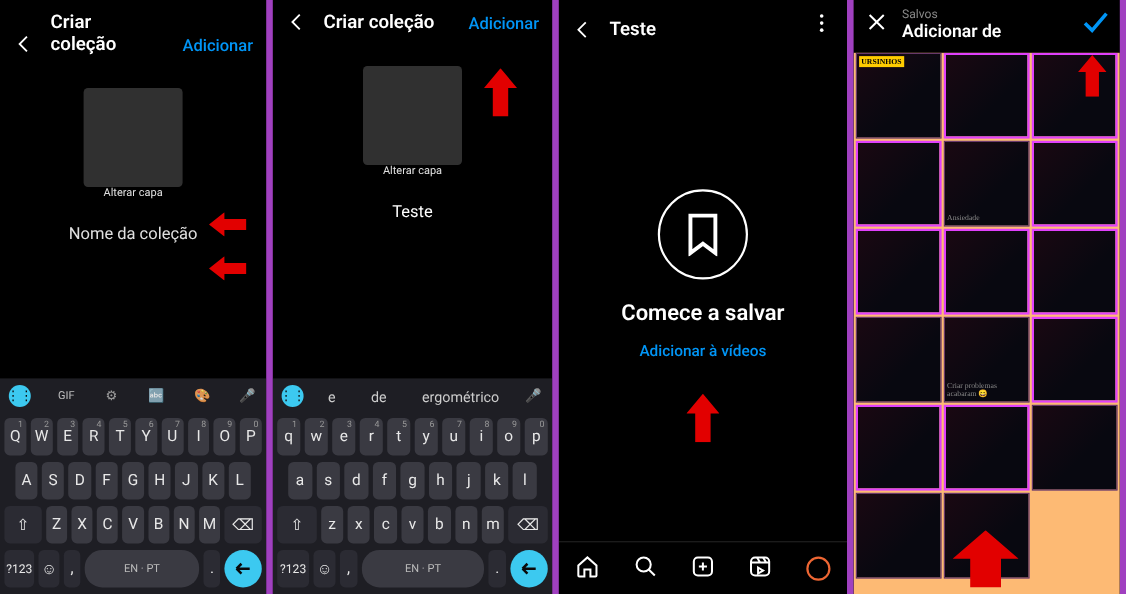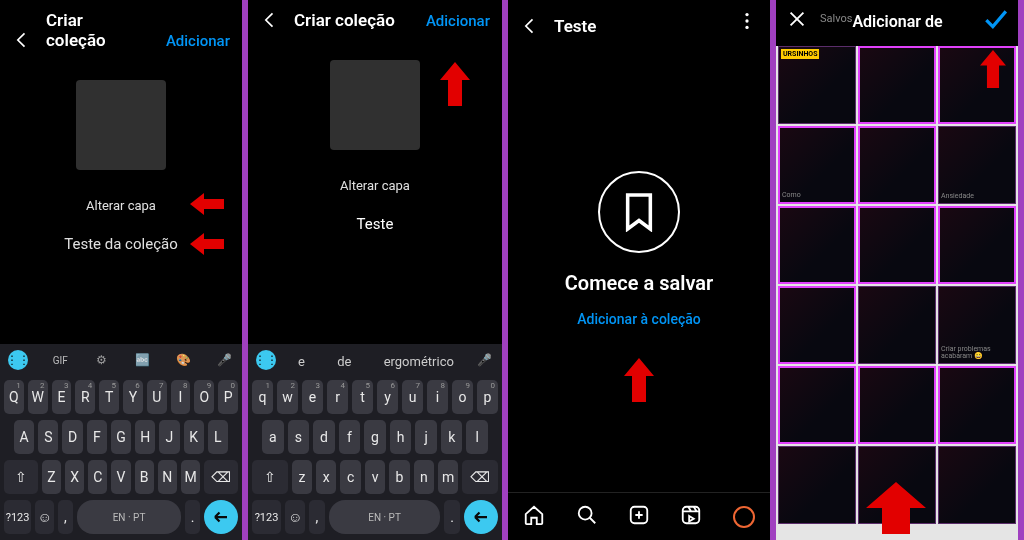--- a/index.html
+++ b/index.html
@@ -51,23 +51,22 @@
     flex-direction: column;
     align-items: center;
     padding-top: 20px;
   }
   .cover-square {
     width: 90px; height: 90px;
     background: #303030;
     border-radius: 4px;
   }
   .alterar {
-    margin-top: 28px;
     color: #e0e0e0;
-    font-size: 13px;
+    font-size: 10px;
   }
   .name-row {
     margin-top: 22px;
     color: #e0e0e0;
     font-size: 15px;
   }
 
   
   .red-arrow {
     position: absolute;
@@ -177,34 +176,35 @@
     border-top: 1px solid #222;
   }
   .bottom-nav svg { width:22px; height:22px; stroke:#fff; fill:none; stroke-width:2; }
   .bottom-nav .profile { width:22px; height:22px; border-radius:50%; border:2px solid #e63; }
 
   
   .hdr4 {
     display:flex; align-items:center; padding:6px 10px 10px; gap:12px; color:#fff;
   }
   .hdr4 .close svg { width:22px; height:22px; stroke:#fff; stroke-width:2; }
-  .hdr4 .titles { display:flex; flex-direction:row; }
+  .hdr4 .titles { display:flex; flex-direction:column; }
   .hdr4 .sub { color:#888; font-size:11px; }
   .hdr4 .main { font-size:16px; font-weight:600; }
   .hdr4 .spacer {flex:1;}
   .hdr4 .check svg { width:26px; height:26px; stroke:#0095f6; stroke-width:3; fill:none; }
   .grid {
     flex:1;
     display:grid;
     grid-template-columns: repeat(3, 1fr);
     gap:2px;
     padding:0 2px;
-    background:#e5e5e5;
+    background:#fdba74;
     overflow:hidden;
     align-content:start;
+    font-family:Liberation Serif, serif;
   }
   .thumb {
     aspect-ratio: 1/1;
     background: linear-gradient(135deg, #1a0812, #080810 60%);
     border: 1px solid #5b2d6b;
     position:relative;
   }
   .thumb.sel { border: 2px solid #e040fb; }
   .thumb .tag {
     position:absolute; top:2px; left:2px;
@@ -225,21 +225,21 @@
           <path d="M15 4l-8 8 8 8"></path>
         </svg>
     </div>
     <div>Criar coleção</div>
     <div class="spacer"></div>
     <div class="action">Adicionar</div>
   </div>
   <div class="create-body">
     <div class="cover-square"></div>
     <div class="alterar">Alterar capa</div>
-    <div class="name-row">Teste da coleção</div>
+    <div class="name-row">Nome da coleção</div>
   </div>
 
   <div class="red-arrow" style="top:193px; right:18px;">
     <svg viewBox="0 0 34 22">
         <polygon fill="#e20000" points="0,11 14,0 14,6 34,6 34,16 14,16 14,22"></polygon>
       </svg>
   </div>
   <div class="red-arrow" style="top:233px; right:18px;">
     <svg viewBox="0 0 34 22">
         <polygon fill="#e20000" points="0,11 14,0 14,6 34,6 34,16 14,16 14,22"></polygon>
@@ -411,21 +411,21 @@
         </svg>
     </div>
   </div>
   <div class="empty-body">
     <div class="ring">
       <svg viewBox="0 0 24 28">
           <path d="M4 2h16v24l-8-6-8 6z"></path>
         </svg>
     </div>
     <div class="empty-title">Comece a salvar</div>
-    <div class="empty-link">Adicionar à coleção</div>
+    <div class="empty-link">Adicionar à vídeos</div>
   </div>
 
   <div class="red-arrow-up" style="top:358px; left:116px;">
     <svg viewBox="0 0 30 44">
         <polygon fill="#e20000" points="15,0 30,18 22,18 22,44 8,44 8,18 0,18"></polygon>
       </svg>
   </div>
 
   <div class="bottom-nav">
     <div><svg viewBox="0 0 24 24">
@@ -464,23 +464,20 @@
           <path d="M4 13l6 6L22 5"></path>
         </svg>
     </div>
   </div>
   <div class="grid" id="grid4">
       <div class="thumb">
         <div class="tag">URSINHOS</div>
       </div>
       <div class="thumb sel"></div>
       <div class="thumb sel"></div>
-      <div class="thumb sel">
-        <div class="cap">Como</div>
-      </div>
       <div class="thumb sel"></div>
       <div class="thumb">
         <div class="cap">Ansiedade</div>
       </div>
       <div class="thumb sel"></div>
       <div class="thumb sel"></div>
       <div class="thumb sel"></div>
       <div class="thumb sel"></div>
       <div class="thumb"></div>
       <div class="thumb">

